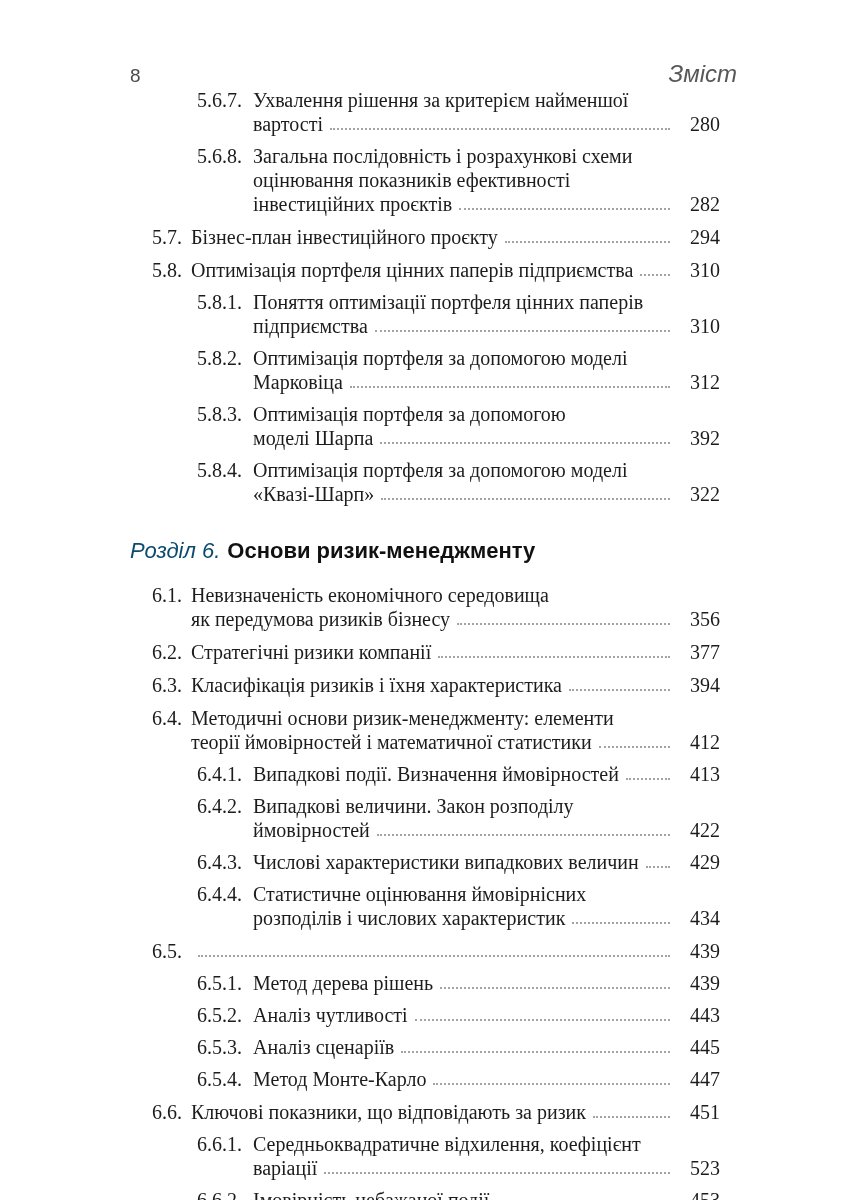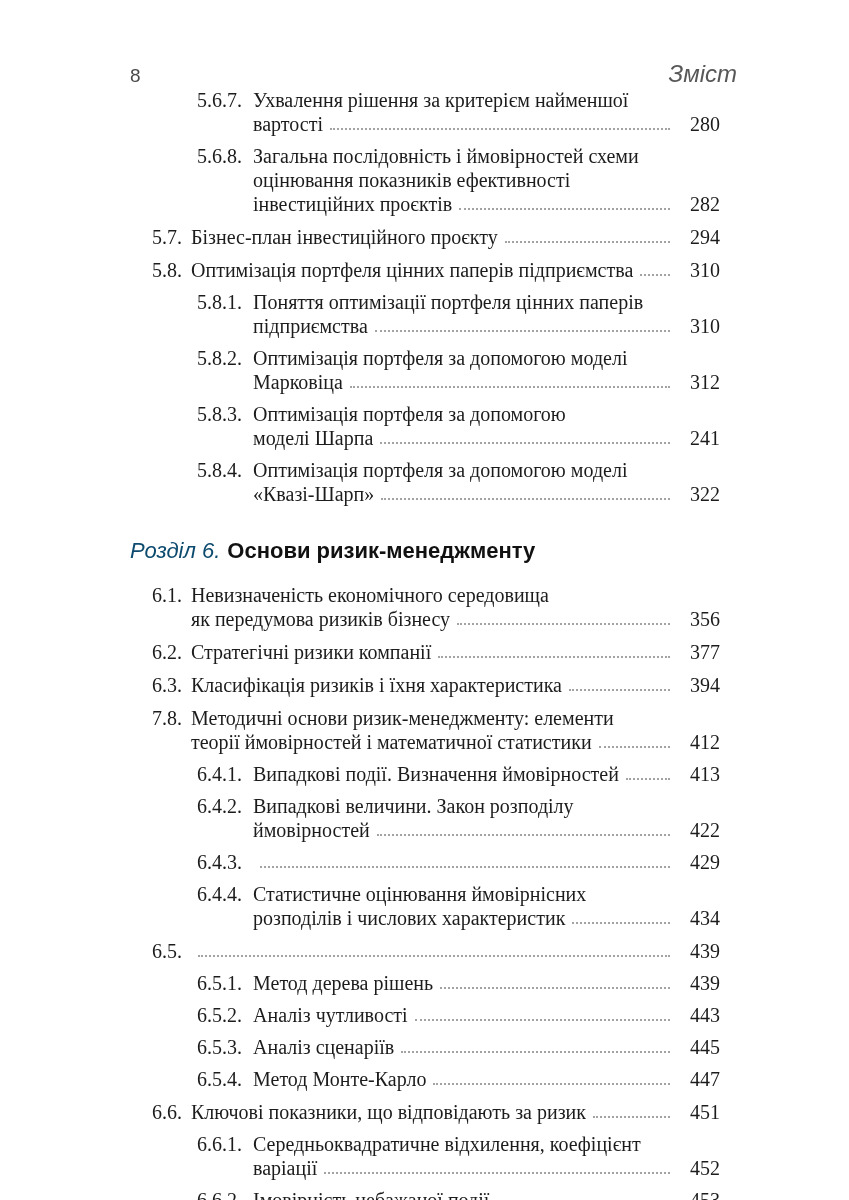--- a/index.html
+++ b/index.html
@@ -82,21 +82,21 @@
           <div class="line last">
             <span class="txt">вартості</span>
             <span class="leader"></span>
             <span class="pageno">280</span>
           </div>
         </div>
       </div>
       <div class="entry l2">
         <span class="num">5.6.8.</span>
         <div class="body">
-          <div class="line">Загальна послідовність і ймовірностей схеми</div>
+          <div class="line">Загальна послідовність і розрахункові схеми</div>
           <div class="line">оцінювання показників ефективності</div>
           <div class="line last">
             <span class="txt">інвестиційних проєктів</span>
             <span class="leader"></span>
             <span class="pageno">282</span>
           </div>
         </div>
       </div>
       <div class="entry l1">
         <span class="num">5.7.</span>
@@ -140,21 +140,21 @@
           </div>
         </div>
       </div>
       <div class="entry l2">
         <span class="num">5.8.3.</span>
         <div class="body">
           <div class="line">Оптимізація портфеля за допомогою</div>
           <div class="line last">
             <span class="txt">моделі Шарпа</span>
             <span class="leader"></span>
-            <span class="pageno">241</span>
+            <span class="pageno">392</span>
           </div>
         </div>
       </div>
       <div class="entry l2">
         <span class="num">5.8.4.</span>
         <div class="body">
           <div class="line">Оптимізація портфеля за допомогою моделі</div>
           <div class="line last">
             <span class="txt">«Квазі-Шарп»</span>
             <span class="leader"></span>
@@ -188,21 +188,21 @@
         <span class="num">6.3.</span>
         <div class="body">
           <div class="line last">
             <span class="txt">Класифікація ризиків і їхня характеристика</span>
             <span class="leader"></span>
             <span class="pageno">394</span>
           </div>
         </div>
       </div>
       <div class="entry l1">
-        <span class="num">7.8.</span>
+        <span class="num">6.4.</span>
         <div class="body">
           <div class="line">Методичні основи ризик-менеджменту: елементи</div>
           <div class="line last">
             <span class="txt">теорії ймовірностей і математичної статистики</span>
             <span class="leader"></span>
             <span class="pageno">412</span>
           </div>
         </div>
       </div>
       <div class="entry l2">
@@ -223,20 +223,21 @@
             <span class="txt">ймовірностей</span>
             <span class="leader"></span>
             <span class="pageno">422</span>
           </div>
         </div>
       </div>
       <div class="entry l2">
         <span class="num">6.4.3.</span>
         <div class="body">
           <div class="line last">
+            <span class="txt">Числові характеристики випадкових величин</span>
             <span class="leader"></span>
             <span class="pageno">429</span>
           </div>
         </div>
       </div>
       <div class="entry l2">
         <span class="num">6.4.4.</span>
         <div class="body">
           <div class="line">Статистичне оцінювання ймовірнісних</div>
           <div class="line last">
@@ -305,21 +306,21 @@
           </div>
         </div>
       </div>
       <div class="entry l2">
         <span class="num">6.6.1.</span>
         <div class="body">
           <div class="line">Середньоквадратичне відхилення, коефіцієнт</div>
           <div class="line last">
             <span class="txt">варіації</span>
             <span class="leader"></span>
-            <span class="pageno">452</span>
+            <span class="pageno">523</span>
           </div>
         </div>
       </div>
       <div class="entry l2">
         <span class="num">6.6.2.</span>
         <div class="body">
           <div class="line last">
             <span class="txt">Імовірність небажаної події</span>
             <span class="leader"></span>
             <span class="pageno">453</span>

